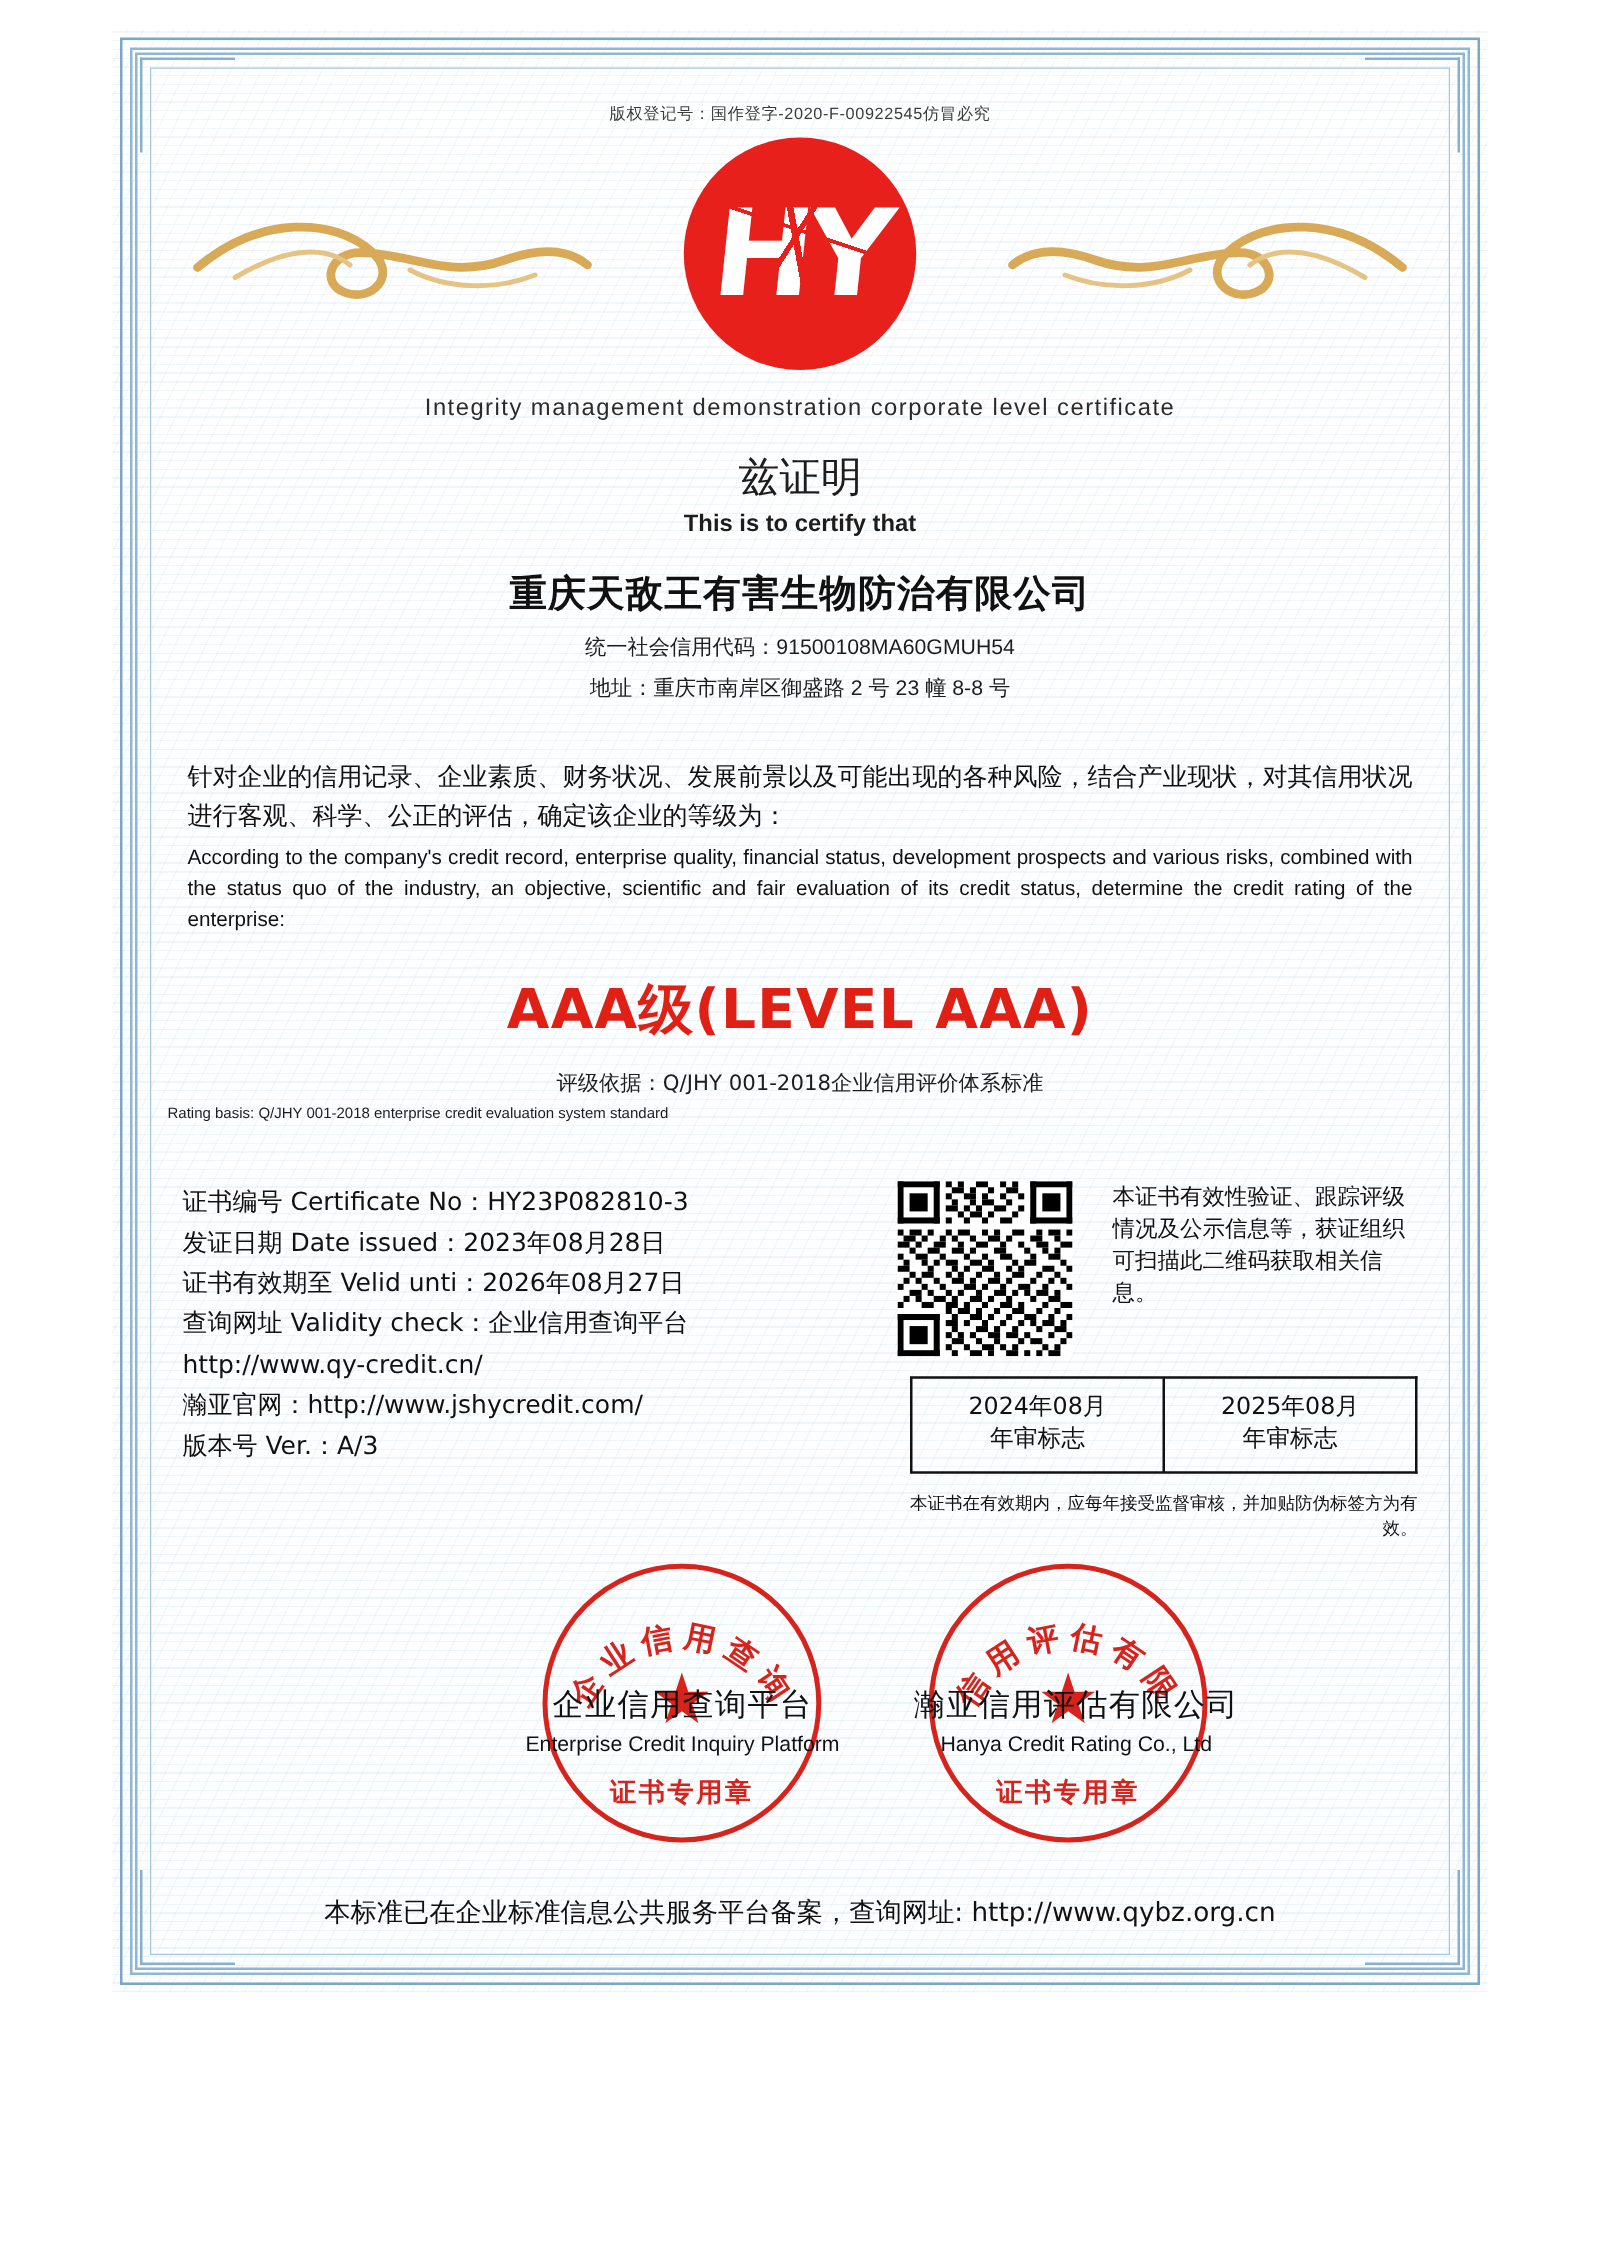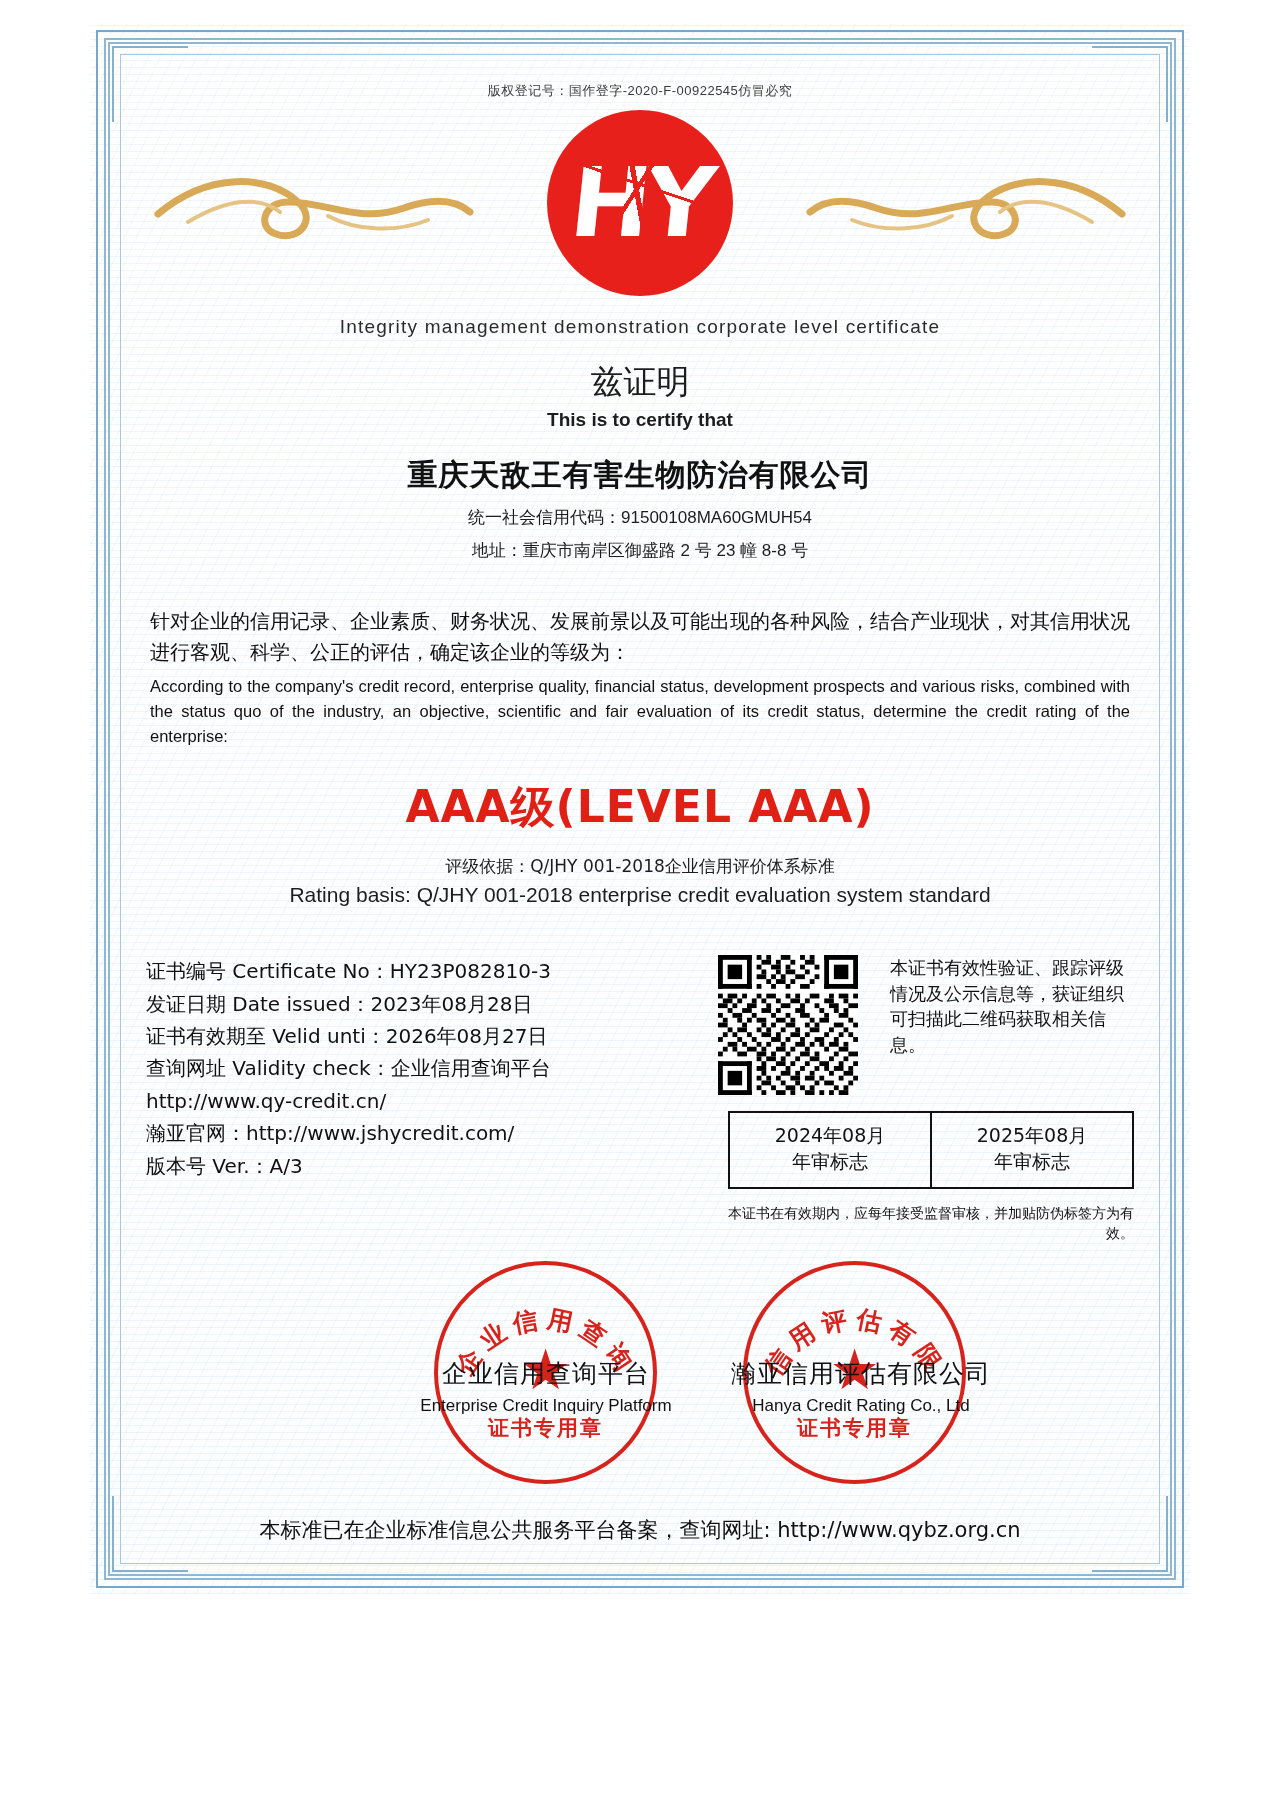--- a/index.html
+++ b/index.html
@@ -170,22 +170,21 @@
     font-family:"DejaVu Sans", sans-serif;
   }
   .basis-cn{
     text-align:center;
     font-size:17px;
     color:#1d1d1d;
     margin-top:18px;
     font-family:"DejaVu Sans", sans-serif;
   }
   .basis-en{
-    text-align:center;
-    font-size:21px;
+    font-size:12px;
     color:#1d1d1d;
     margin-top:5px;
   }
 
   
   .mid{
     display:flex;
     margin-top:48px;
     padding:0 12px;
   }
@@ -259,21 +258,21 @@
   .seal.right{right:180px;}
   .seal .star{
     position:absolute;left:50%;top:50%;
     transform:translate(-50%,-56%);
     font-size:56px;color:#d6241d;line-height:1;
   }
   .seal .arc{
     position:absolute;left:0;top:0;width:215px;height:215px;
   }
   .seal .bottom-text{
-    position:absolute;left:0;right:0;bottom:38px;
+    position:absolute;left:0;right:0;bottom:22px;
     text-align:center;
     font-size:21px;
     font-weight:bold;
     letter-spacing:2px;
     font-family:Liberation Sans, sans-serif;
   }
   .seal-label{
     position:absolute;
     width:330px;
     text-align:center;

